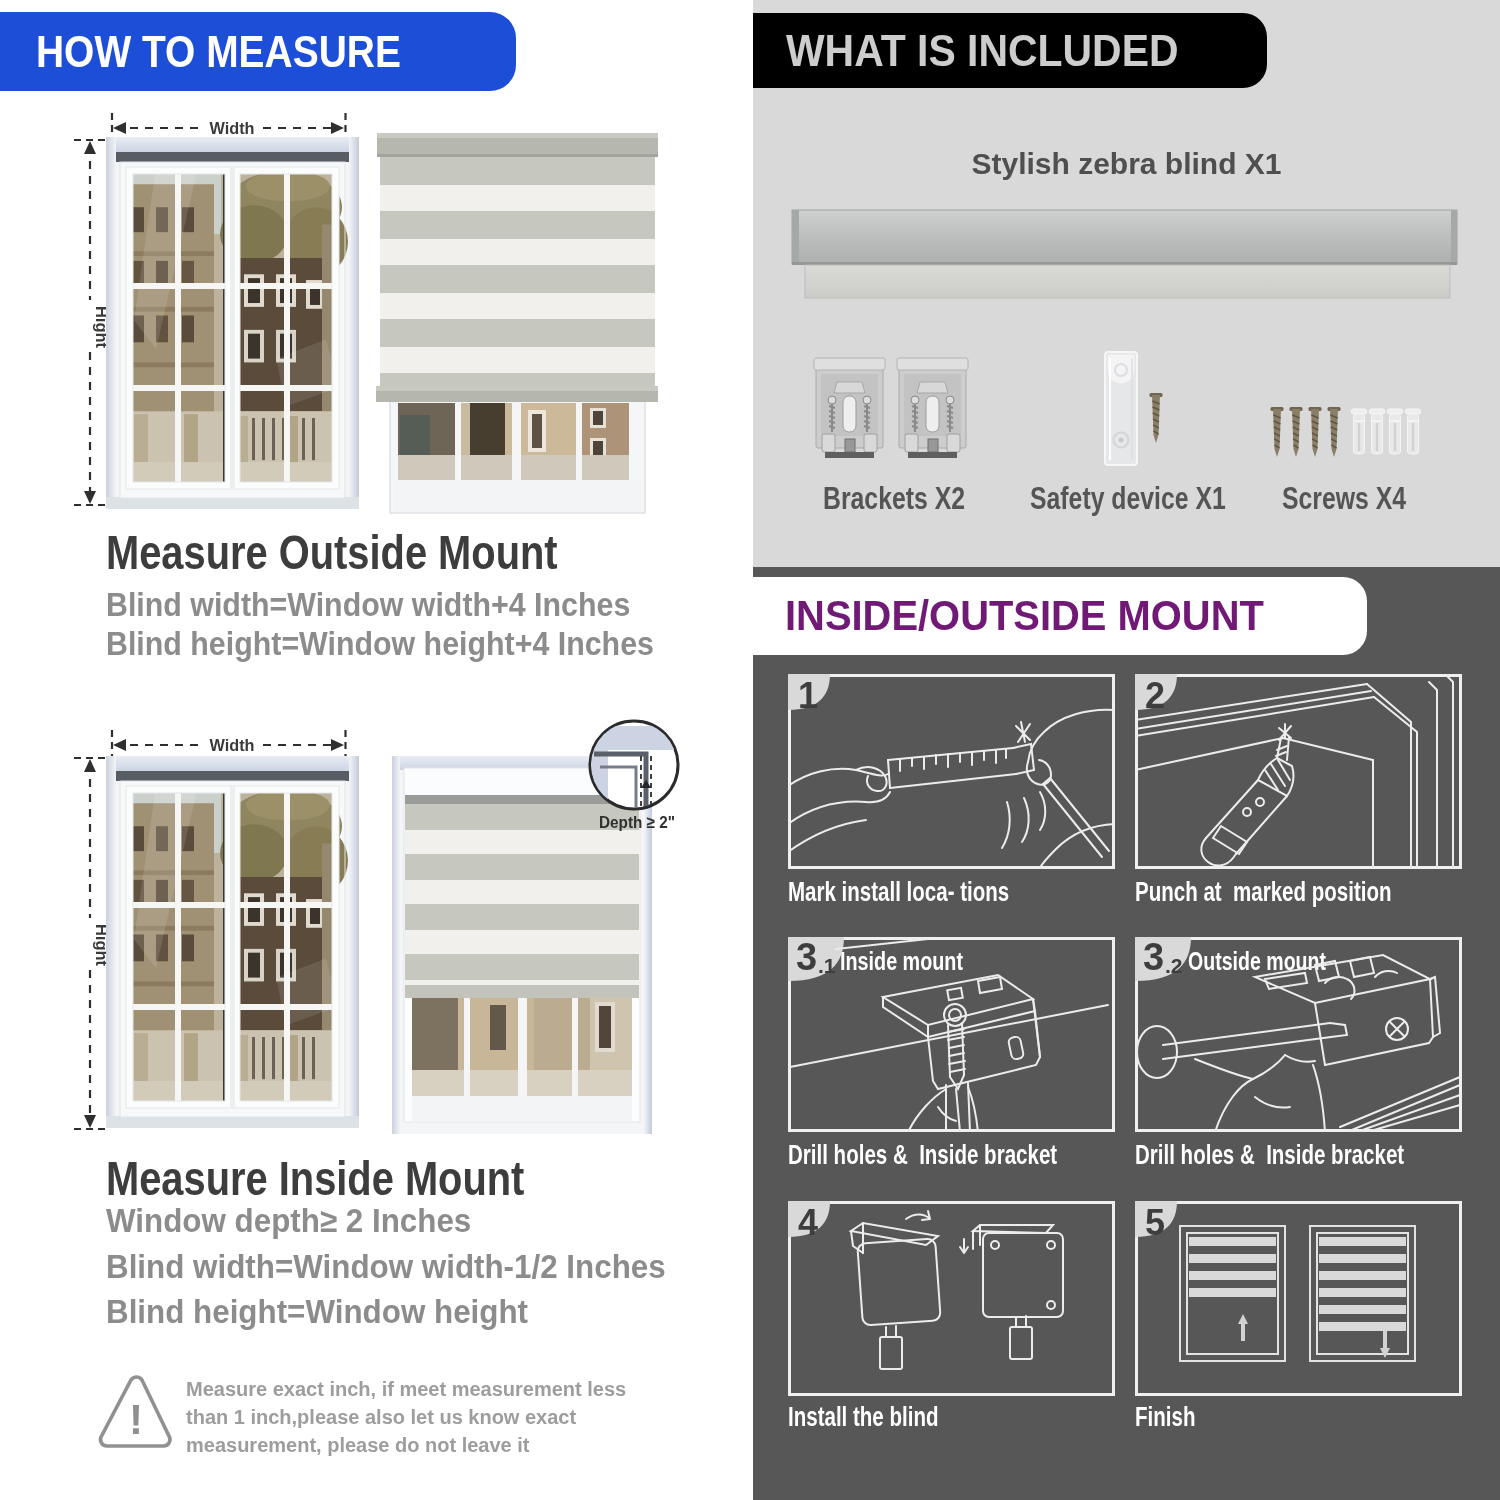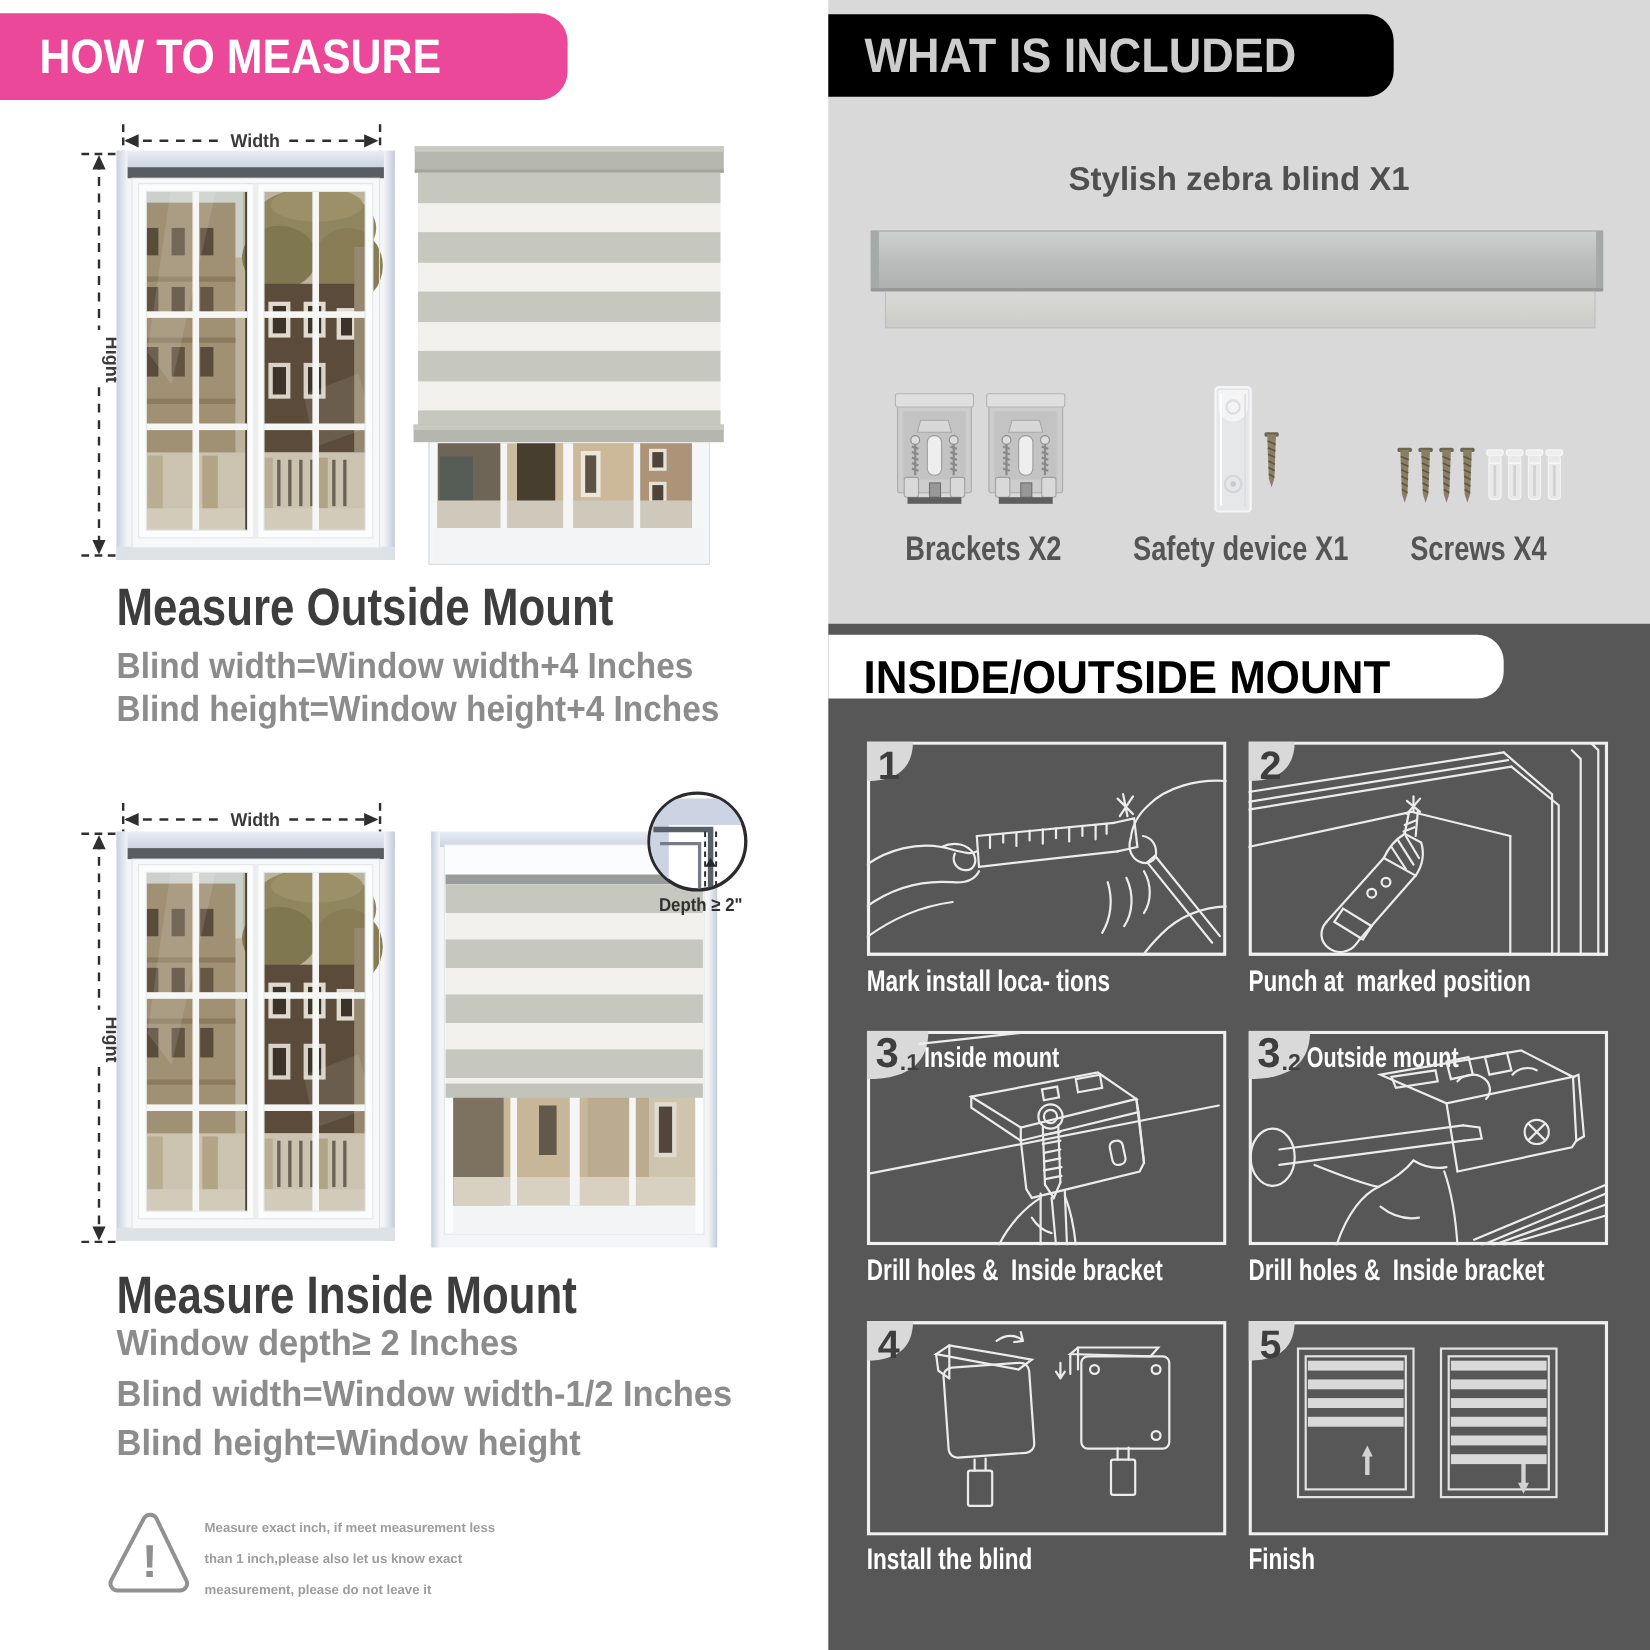--- a/index.html
+++ b/index.html
@@ -1,36 +1,36 @@
 <!DOCTYPE html>
 <html><head>
 <meta charset="utf-8">
 <style>
   html,body{margin:0;padding:0;}
   body{width:1500px;height:1500px;position:relative;background:#ffffff;
        font-family:"Liberation Sans", sans-serif;overflow:hidden;}
   .abs{position:absolute;}
   .sx{transform-origin:left center;white-space:nowrap;}
-  .banner-left{left:0;top:12px;width:516px;height:79px;background:#ec4899;
+  .banner-left{left:0;top:12px;width:516px;height:79px;background:#1d4ed8;
       border-radius:0 26px 26px 0;color:#ffffff;font-weight:bold;font-size:44px;
       line-height:79px;padding-left:36px;box-sizing:border-box;}
   .banner-left span{display:inline-block;transform:scaleX(0.885);transform-origin:left center;}
   .gray-panel{left:753px;top:0;width:747px;height:567px;background:#d9d9d9;}
   .band-top{left:753px;top:13px;width:514px;height:75px;background:#000000;
       border-radius:0 24px 24px 0;color:#cdcdcd;font-weight:bold;font-size:44px;
       line-height:75px;padding-left:33px;box-sizing:border-box;}
   .band-top span{display:inline-block;transform:scaleX(0.93);transform-origin:left center;}
   .dark-panel{left:753px;top:567px;width:747px;height:933px;background:#575757;}
-  .band-dark{left:753px;top:577px;width:614px;height:58px;background:#ffffff;
-      border-radius:0 24px 24px 0;color:#000000;font-weight:bold;font-size:42px;
+  .band-dark{left:753px;top:577px;width:614px;height:78px;background:#ffffff;
+      border-radius:0 24px 24px 0;color:#701a75;font-weight:bold;font-size:42px;
       line-height:78px;padding-left:32px;box-sizing:border-box;}
   .band-dark span{display:inline-block;transform:scaleX(0.95);transform-origin:left center;}
   .h1{font-weight:bold;font-size:48px;color:#3d3d3d;transform:scaleX(0.83);}
   .formula{font-weight:bold;font-size:33px;color:#8c8c8c;transform:scaleX(0.93);}
-  .warntext{font-weight:bold;font-size:12px;color:#9d9d9d;line-height:28px;}
+  .warntext{font-weight:bold;font-size:20px;color:#9d9d9d;line-height:28px;}
   .itemlabel{font-weight:bold;font-size:31px;color:#555555;text-align:center;
       transform:scaleX(0.8);transform-origin:center;white-space:nowrap;}
   .stylish{left:753px;top:147px;width:747px;text-align:center;font-weight:bold;
       font-size:30px;color:#4f4f4f;}
   .cap{font-weight:bold;font-size:27px;color:#ffffff;transform:scaleX(0.76);
       transform-origin:left center;white-space:nowrap;}
 </style>
 </head>
 <body>
 

